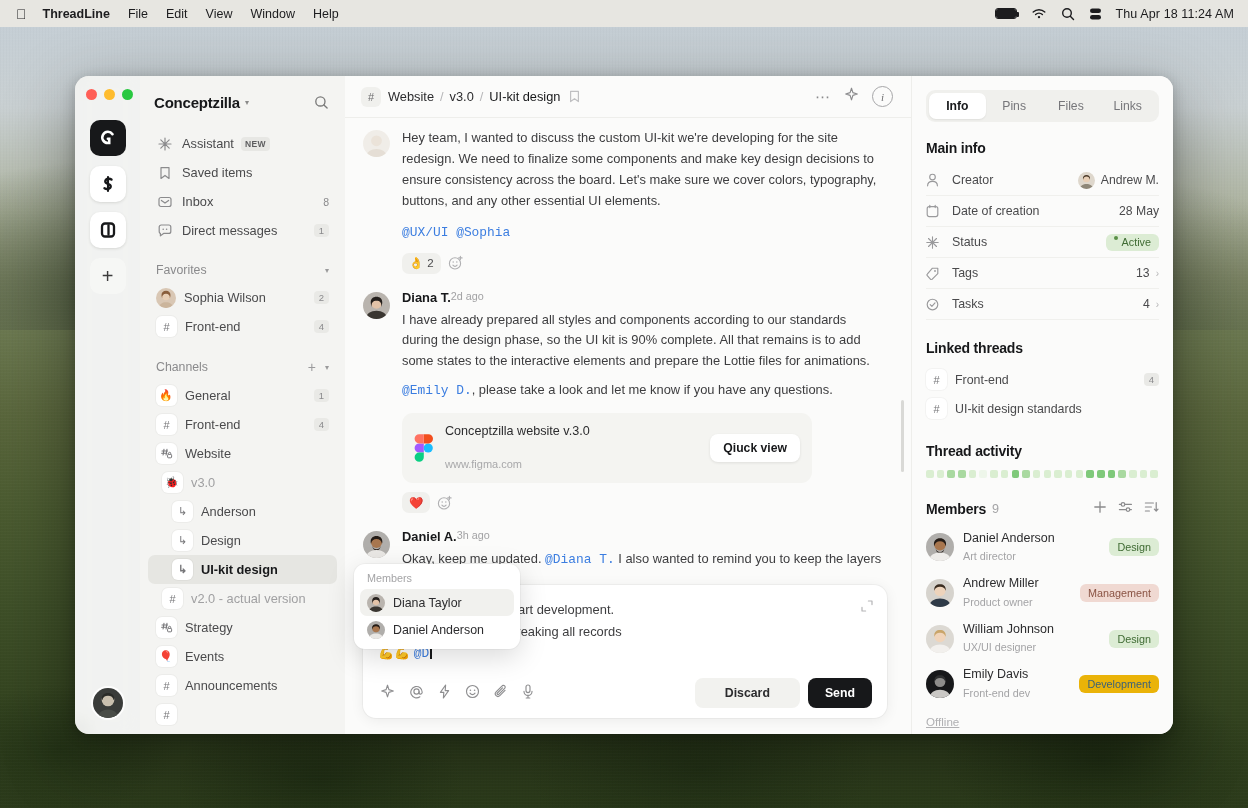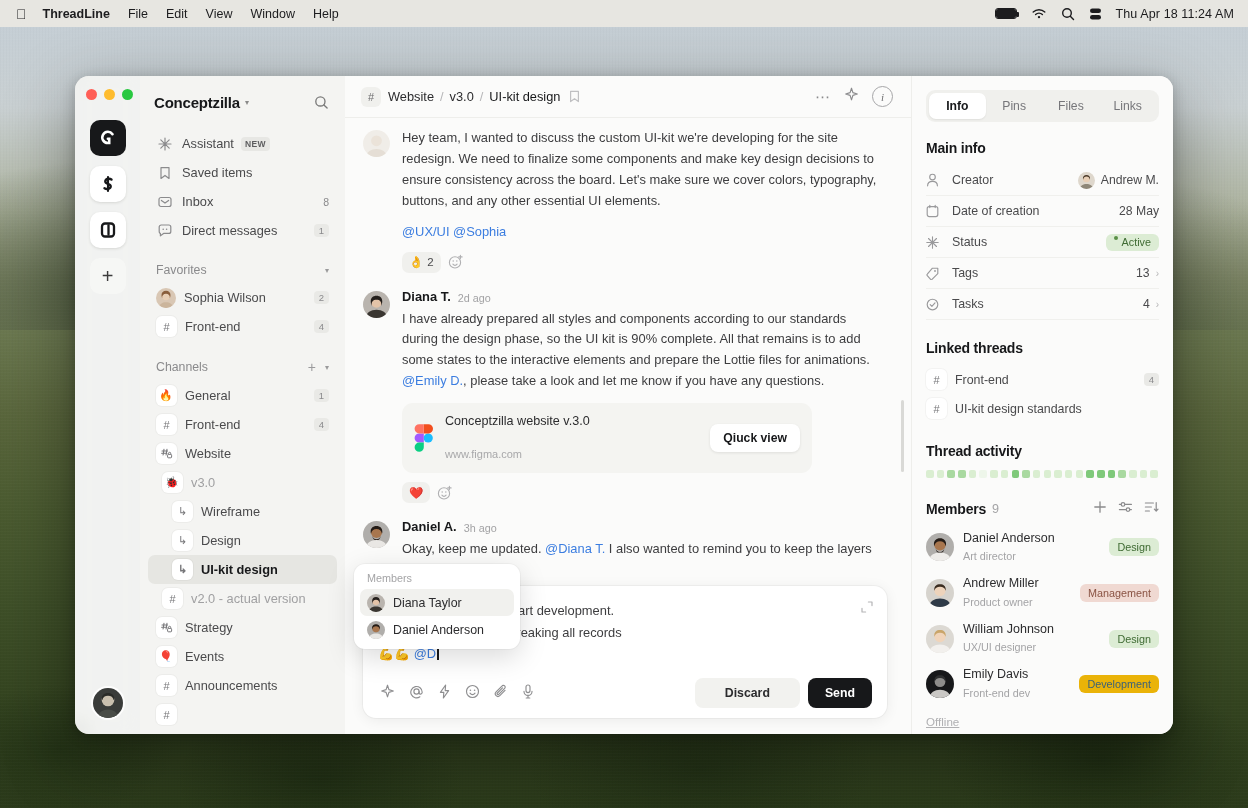--- a/index.html
+++ b/index.html
@@ -175,25 +175,25 @@
     width: 21px; height: 21px; border-radius: 50%;
     border: 1.3px solid #a6a6a8; display: flex; align-items: center; justify-content: center;
     font-size: 11px; font-style: italic; font-family: "Liberation Serif", serif; color: #6e6e70;
   }
 
   
   .msgs { flex: 1; overflow: hidden; position: relative; padding: 10px 24px 0 18px; }
   .msg { display: flex; gap: 12px; margin-bottom: 16px; }
   .av-md { width: 27px; height: 27px; border-radius: 50%; flex-shrink: 0; overflow: hidden; margin-top: 2px; }
   .msg-body { flex: 1; min-width: 0; }
-  .msg-head { display: flex; align-items: flex-end; gap: 7px; margin-bottom: 5px; }
+  .msg-head { display: flex; align-items: flex-start; margin-bottom: 5px; }
   .msg-author { font-size: 12.9px; font-weight: 700; color: #17181a; }
   .msg-time { font-size: 10.8px; color: #a2a2a4; }
   .msg-text { font-size: 12.9px; line-height: 1.62; color: #3d3d3f; }
-  .mention { color: #3b7de0; }
+  .mention { color: #3b7de0; font-family: Liberation Mono, monospace; }
   .reacts { display: flex; align-items: center; gap: 7px; margin-top: 9px; }
   .chip {
     background: #f0f0ed; border-radius: 7px; height: 21px;
     display: inline-flex; align-items: center; gap: 4px;
     padding: 0 7px; font-size: 11.5px; color: #4a4a4c;
   }
   .chip-add { color: #b0b0b2; display: flex; align-items: center; }
   .link-card {
     margin-top: 11px; background: #f4f4f1; border-radius: 11px;
     display: flex; align-items: center; gap: 11px;
@@ -481,21 +481,21 @@
             </svg>
         </span>
         <span>Website</span>
       </div>
       <div class="ch-item ind1 muted">
         <span class="ch-ico">🐞</span>
         <span>v3.0</span>
       </div>
       <div class="ch-item ind2">
         <span class="ch-ico">↳</span>
-        <span>Wireframe</span>
+        <span>Anderson</span>
       </div>
       <div class="ch-item ind2">
         <span class="ch-ico">↳</span>
         <span>Design</span>
       </div>
       <div class="ch-item ind2 active">
         <span class="ch-ico">↳</span>
         <span>UI-kit design</span>
       </div>
       <div class="ch-item ind1 muted">
@@ -603,21 +603,21 @@
         <div class="msg-body">
           <div class="msg-head">
             <span class="msg-author">Diana T.</span>
             <span class="msg-time">2d ago</span>
           </div>
           <div class="msg-text">
             <span>I have already prepared all styles and components according to our standards</span><br>
             <span>during the design phase, so the UI kit is 90% complete. All that remains is to add</span><br>
             <span>some states to the interactive elements and prepare the Lottie files for animations.</span>
           </div>
-          <div class="msg-text" style="margin-top:0">
+          <div class="msg-text" style="margin-top:8px">
             <span class="mention">@Emily D.</span><span>, please take a look and let me know if you have any questions.</span>
           </div>
           <div class="link-card">
             <svg width="20" height="28" viewBox="0 0 20 28">
               <circle cx="14.2" cy="14" r="4.6" fill="#1abcfe"></circle>
               <path d="M5.2 9.4h4.6v9.2H5.2a4.6 4.6 0 010-9.2z" fill="#a259ff"></path>
               <path d="M9.8.2h4.6a4.6 4.6 0 010 9.2H9.8z" fill="#f24e1e"></path>
               <path d="M5.2.2h4.6v9.2H5.2a4.6 4.6 0 010-9.2z" fill="#ff7262"></path>
               <path d="M9.8 18.6v4.6a4.6 4.6 0 11-4.6-4.6z" fill="#0acf83"></path>
             </svg>

